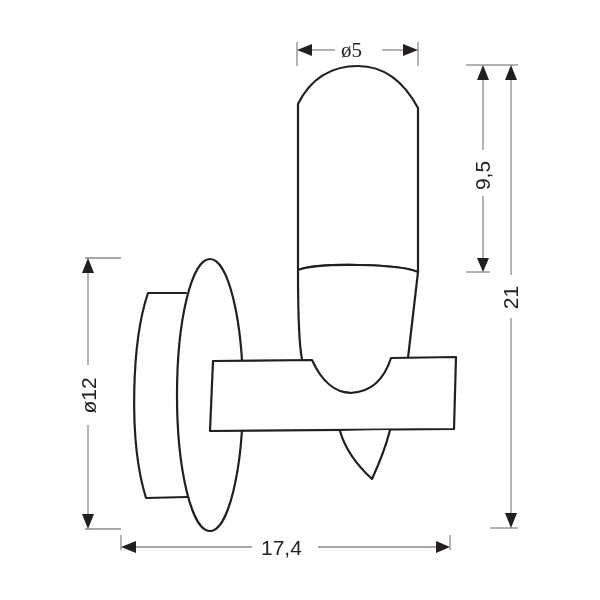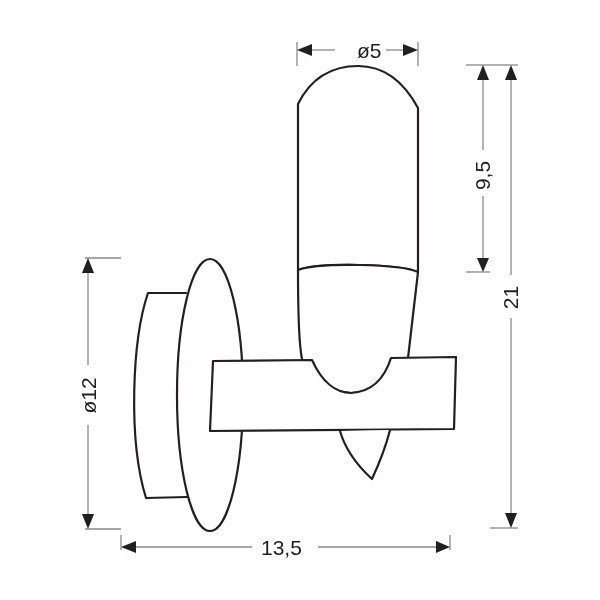--- a/index.html
+++ b/index.html
@@ -79,28 +79,28 @@
     <g>
       <line class="dim-line" x1="121" y1="535" x2="121" y2="550"></line>
       <line class="dim-line" x1="450" y1="535" x2="450" y2="550"></line>
       <line class="dim-line" x1="136" y1="547" x2="252" y2="547"></line>
       <line class="dim-line" x1="318" y1="547" x2="436" y2="547"></line>
       <polygon class="arrow" points="121,547 136,541 136,553"></polygon>
       <polygon class="arrow" points="450,547 436,541 436,553"></polygon>
     </g>
   </svg>
 
-  <span class="dim-label" style="left:353px; top:40px;">ø5</span>
+  <span class="dim-label" style="left:337px; top:40px;font-family:Liberation Serif, serif;">ø5</span>
 
   <div style="position:absolute; left:463px; top:160px; width:40px; height:30px; display:flex; align-items:center; justify-content:center;">
     <span class="dim-label rot">9,5</span>
   </div>
 
   <div style="position:absolute; left:491px; top:282px; width:40px; height:30px; display:flex; align-items:center; justify-content:center;">
     <span class="dim-label rot">21</span>
   </div>
 
   <div style="position:absolute; left:63px; top:380px; width:50px; height:30px; display:flex; align-items:center; justify-content:center;">
     <span class="dim-label rot">ø12</span>
   </div>
 
-  <span class="dim-label" style="left:257px; top:537px;">13,5</span>
+  <span class="dim-label" style="left:257px; top:537px;">17,4</span>
 </div>
 
 </body></html>

